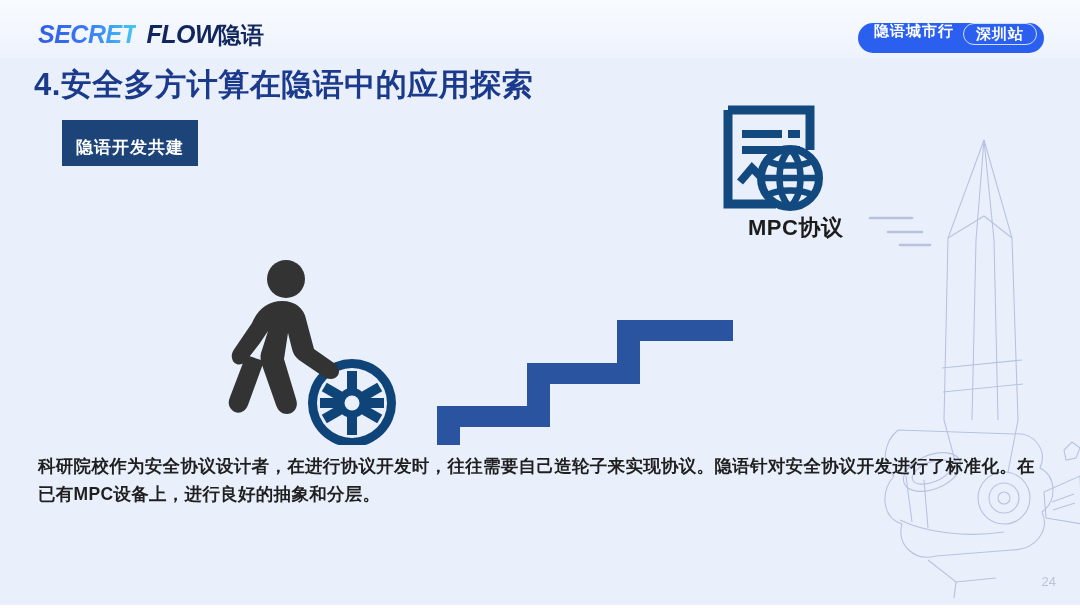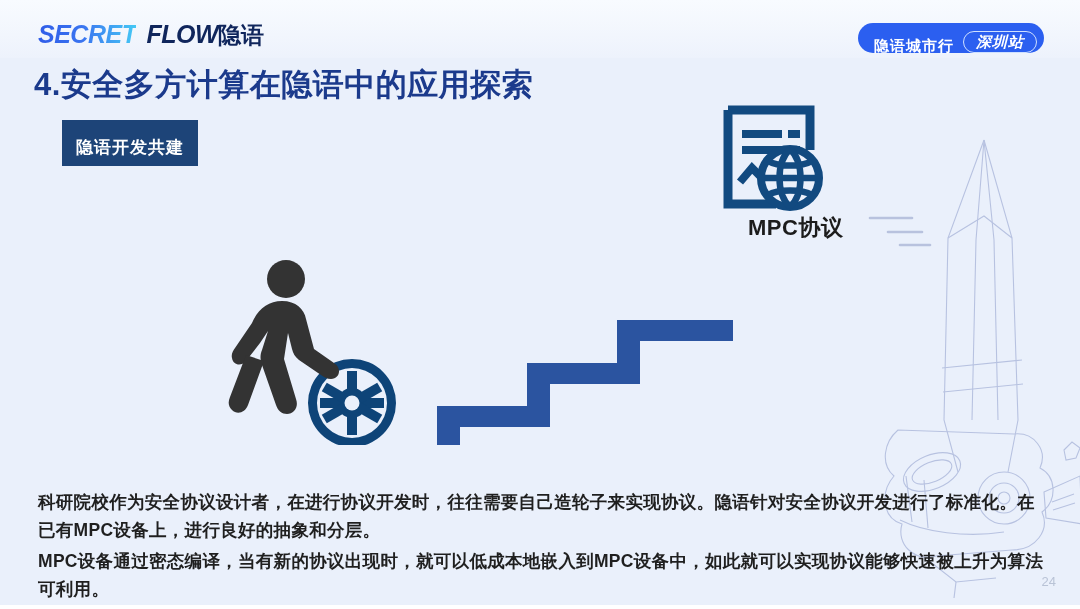--- a/index.html
+++ b/index.html
@@ -31,34 +31,33 @@
     -webkit-text-fill-color: transparent; color: #2f5ce8;
   }
   .logo .flow { color: #10265c; margin-left: 10px; }
   .logo .cn { color: #10265c; font-style: normal; font-size: 23px; letter-spacing: 0px; }
 
   
   .badge {
     position: absolute; right: 36px; top: 23px;
     height: 30px; border-radius: 15px;
     background: #2b5ff0;
-    display: flex; align-items: flex-end;
+    display: flex; align-items: flex-start;
     padding: 0 7px 0 16px;
   }
   .badge-main {
     color: #ffffff; font-size: 15px; font-weight: 700;
     letter-spacing: 1px; line-height: 1;
   }
   .badge-pill {
     margin-left: 9px;
     border: 1.6px solid #cfe0ff; border-radius: 13px;
     padding: 2px 12px 3px 12px;
     color: #ffffff; font-size: 15px; font-weight: 700; letter-spacing: 1px;
     line-height: 1;
-    font-style: italic;
   }
 
   
   .title {
     position: absolute; left: 34px; top: 64px;
     font-size: 31px; font-weight: 700; color: #1b3a8c;
     letter-spacing: 0.5px; white-space: nowrap;
   }
   .subtitle-chip {
     position: absolute; left: 62px; top: 120px;
@@ -77,21 +76,21 @@
   
   .mpc-label {
     position: absolute; left: 748px; top: 213px;
     font-size: 22px; font-weight: 700; color: #1c1c1c; letter-spacing: .5px;
   }
 
   
   .body-text {
     position: absolute; left: 38px; top: 452px; width: 1010px;
     font-size: 17.5px; font-weight: 700; color: #1f1f1f;
-    line-height: 1.62; letter-spacing: .3px; margin-top: 36px;
+    line-height: 1.62; letter-spacing: .3px;
   }
   .body-text p + p { margin-top: 2px; }
 
   
   .page-num {
     position: absolute; right: 24px; bottom: 16px;
     font-size: 13px; color: #b9c3d6; font-weight: 400;
   }
 </style>
 </head>
@@ -233,18 +232,17 @@
 
     <circle cx="68" cy="74" r="29" stroke="#124a80" stroke-width="8" fill="#eaf0fb"></circle>
     <path d="M39 74 H97 M68 45 C 54 58 54 90 68 103 M68 45 C 82 58 82 90 68 103
              M46 57 C 56 63 80 63 90 57 M46 91 C 56 85 80 85 90 91" stroke="#124a80" stroke-width="6.5" fill="none"></path>
   </svg>
 
   <div class="mpc-label">MPC协议</div>
 
   <div class="body-text">
     <p>科研院校作为安全协议设计者，在进行协议开发时，往往需要自己造轮子来实现协议。隐语针对安全协议开发进行了标准化。在已有MPC设备上，进行良好的抽象和分层。</p>
-    <p>MPC设备通过密态编译，当有新的协议出现时，就可以低成本地嵌入到MPC设备中，如此就可以实现协议能够快速被上升为算法可利用。</p>
   </div>
 
   <div class="page-num">24</div>
 
 </div>
 
 </body></html>

